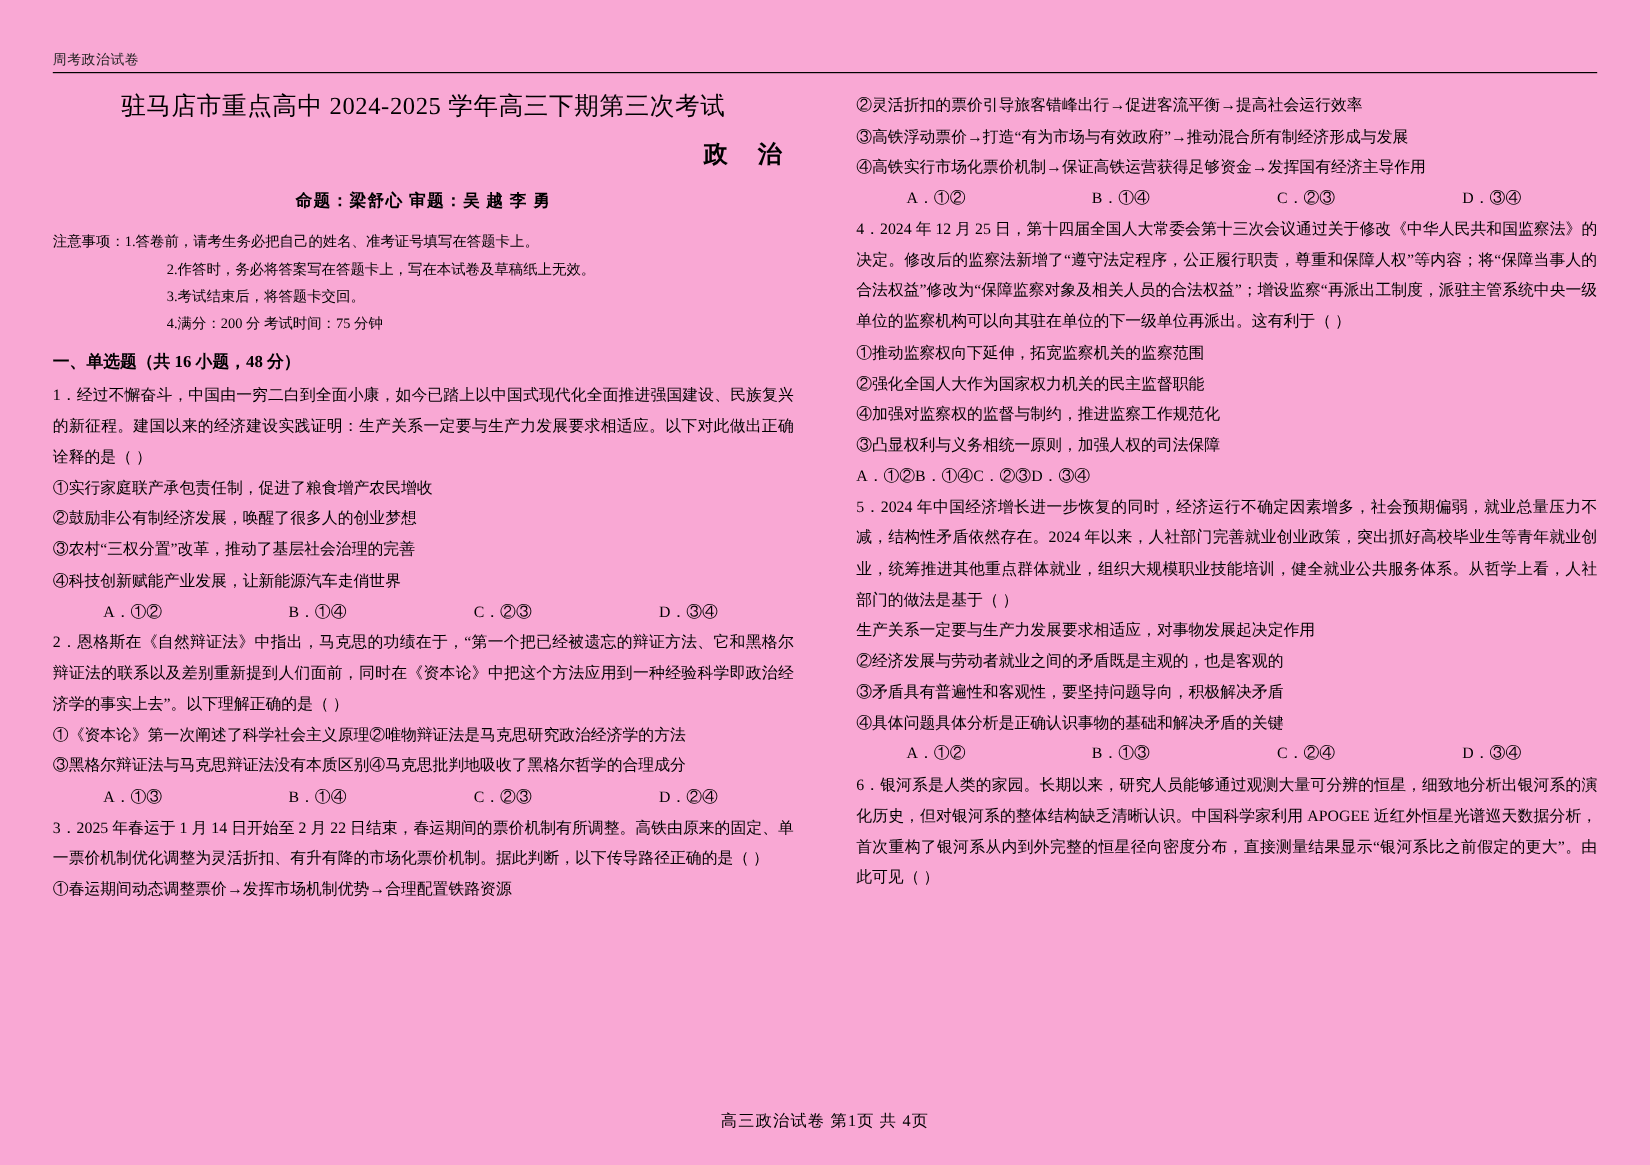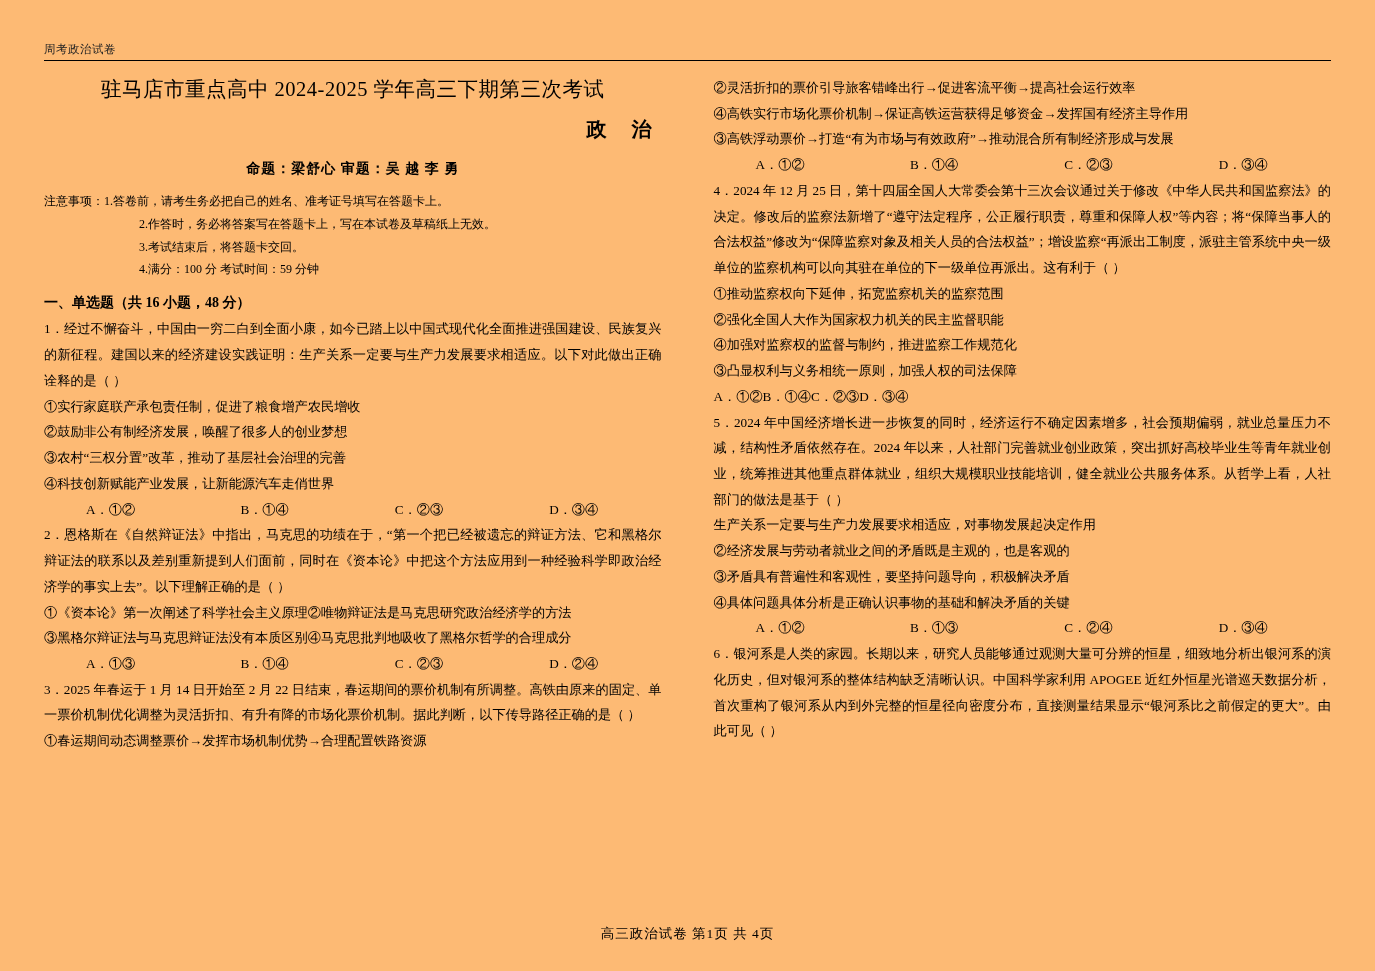--- a/index.html
+++ b/index.html
@@ -10,21 +10,21 @@
   body {
     font-family: "Liberation Serif", "DejaVu Serif", serif;
     color: #000;
   }
   .page {
     position: relative;
     width: 1375px;
     height: 971px;
     box-sizing: border-box;
     padding: 42px 44px 10px 44px;
-    background: #fdba74;
+    background: #f9a8d4;
     overflow: hidden;
   }
   .header-note {
     font-size: 11.5px;
     color: #222;
     font-family: "Liberation Serif", serif;
     margin-bottom: 3px;
     letter-spacing: 0.5px;
   }
   .header-rule {
@@ -135,21 +135,21 @@
     <div class="col col-left">
 
       <div class="doc-title">驻马店市重点高中 2024-2025 学年高三下期第三次考试</div>
       <div class="doc-subject">政  治</div>
       <div class="doc-authors">命题：梁舒心  审题：吴 越   李 勇</div>
 
       <div class="notice">
         <span class="n-line"><span>注意事项：</span><span>1.答卷前，请考生务必把自己的姓名、准考证号填写在答题卡上。</span></span>
         <span class="n-line indent1">2.作答时，务必将答案写在答题卡上，写在本试卷及草稿纸上无效。</span>
         <span class="n-line indent1">3.考试结束后，将答题卡交回。</span>
-        <span class="n-line indent1">4.满分：100 分  考试时间：59 分钟</span>
+        <span class="n-line indent1">4.满分：200 分  考试时间：75 分钟</span>
       </div>
 
       <div class="section-head">一、单选题（共 16 小题，48 分）</div>
 
       <div class="q">
         <div class="q-body"><span>1．</span><span>经过不懈奋斗，中国由一穷二白到全面小康，如今已踏上以中国式现代化全面推进强国建设、民族复兴的新征程。建国以来的经济建设实践证明：生产关系一定要与生产力发展要求相适应。以下对此做出正确诠释的是（   ）</span></div>
         <div class="opt">①实行家庭联产承包责任制，促进了粮食增产农民增收</div>
         <div class="opt">②鼓励非公有制经济发展，唤醒了很多人的创业梦想</div>
         <div class="opt">③农村“三权分置”改革，推动了基层社会治理的完善</div>
         <div class="opt">④科技创新赋能产业发展，让新能源汽车走俏世界</div>
@@ -177,22 +177,22 @@
         <div class="q-body"><span>3．</span><span>2025 年春运于 1 月 14 日开始至 2 月 22 日结束，春运期间的票价机制有所调整。高铁由原来的固定、单一票价机制优化调整为灵活折扣、有升有降的市场化票价机制。据此判断，以下传导路径正确的是（   ）</span></div>
         <div class="opt">①春运期间动态调整票价→发挥市场机制优势→合理配置铁路资源</div>
       </div>
 
     </div>
 
     <div class="col col-right">
 
       <div class="q">
         <div class="opt">②灵活折扣的票价引导旅客错峰出行→促进客流平衡→提高社会运行效率</div>
+        <div class="opt">③高铁浮动票价→打造“有为市场与有效政府”→推动混合所有制经济形成与发展</div>
         <div class="opt">④高铁实行市场化票价机制→保证高铁运营获得足够资金→发挥国有经济主导作用</div>
-        <div class="opt">③高铁浮动票价→打造“有为市场与有效政府”→推动混合所有制经济形成与发展</div>
         <div class="opt-row">
           <span class="o">A．①②</span>
           <span class="o">B．①④</span>
           <span class="o">C．②③</span>
           <span class="o">D．③④</span>
         </div>
       </div>
 
       <div class="q">
         <div class="q-body"><span>4．</span><span>2024 年 12 月 25 日，第十四届全国人大常委会第十三次会议通过关于修改《中华人民共和国监察法》的决定。修改后的监察法新增了“遵守法定程序，公正履行职责，尊重和保障人权”等内容；将“保障当事人的合法权益”修改为“保障监察对象及相关人员的合法权益”；增设监察“再派出工制度，派驻主管系统中央一级单位的监察机构可以向其驻在单位的下一级单位再派出。这有利于（   ）</span></div>

